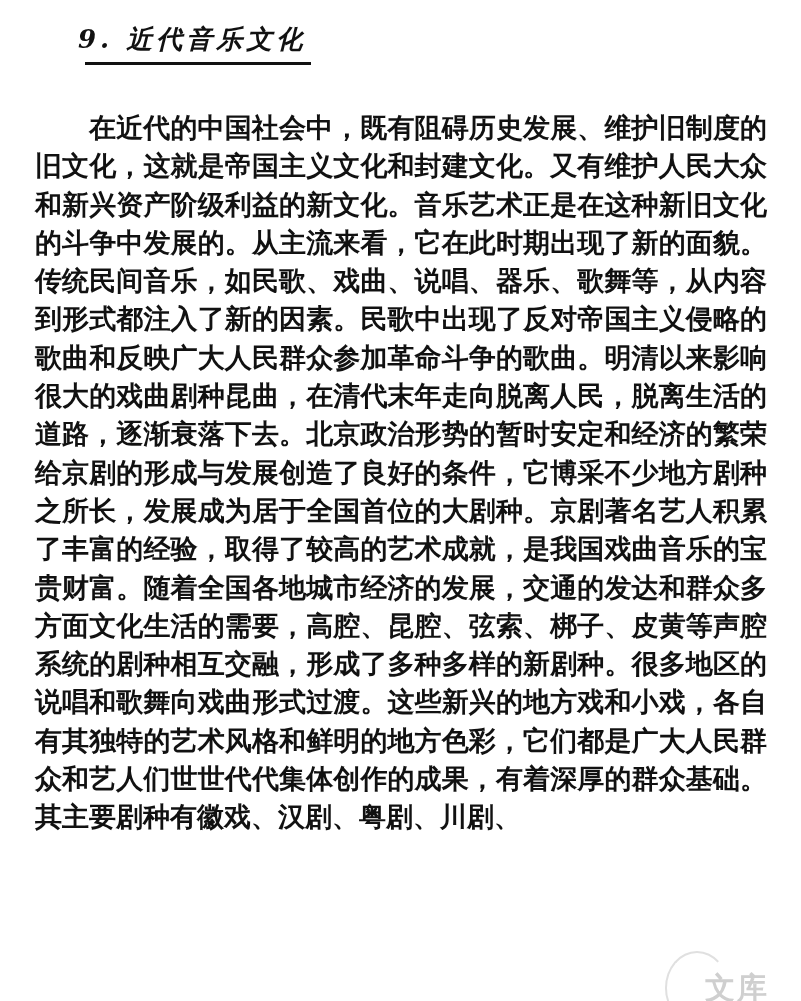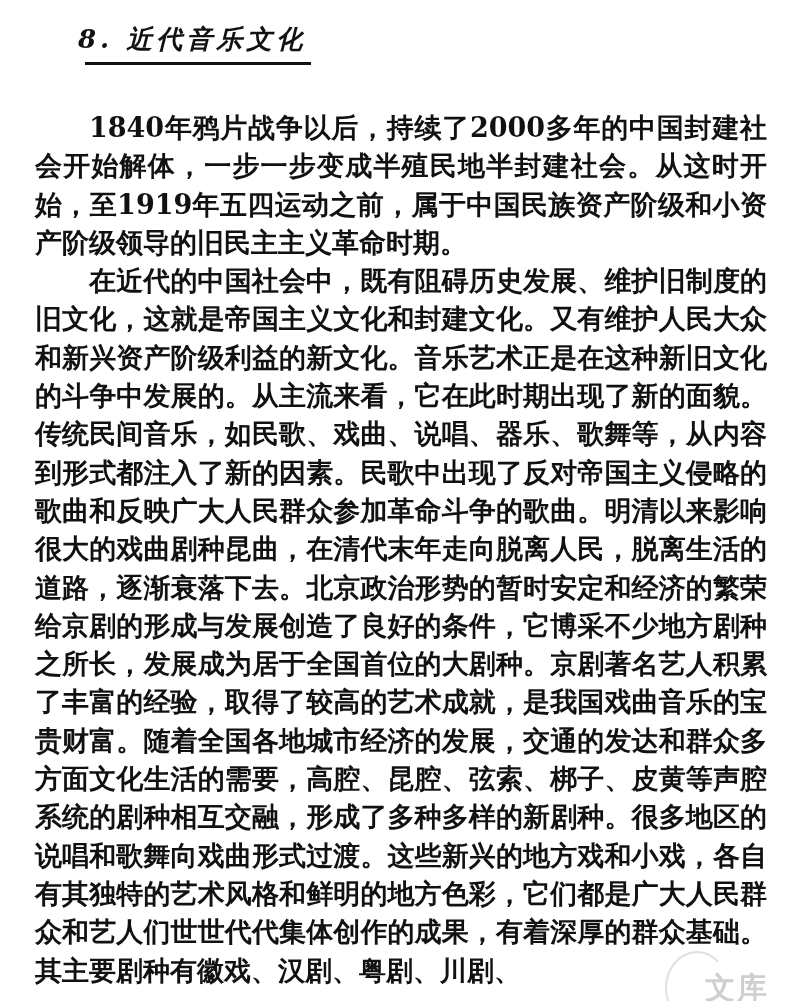--- a/index.html
+++ b/index.html
@@ -25,25 +25,24 @@
   .wm-mark { font-size:30px; line-height:34px; color:#cfcfcf; font-weight:bold; letter-spacing:2px; }
   .wm-url { font-size:8px; letter-spacing:1px; color:#9a9a9a; margin-top:2px;font-family:Liberation Mono, monospace; }
   .wm-swirl {
     position:absolute; left:-40px; top:-20px; width:60px; height:70px;
     border:2px solid #e0e0e0; border-radius:50%; border-right-color:transparent;
   }
 </style>
 </head>
 <body>
 
-<div class="title">8. 近代音乐文化</div>
+<div class="title">9. 近代音乐文化</div>
 <div class="title-rule"></div>
 
 <div class="body">
-  <p class="para">1840年鸦片战争以后，持续了2000多年的中国封建社会开始解体，一步一步变成半殖民地半封建社会。从这时开始，至1919年五四运动之前，属于中国民族资产阶级和小资产阶级领导的旧民主主义革命时期。</p>
   <p class="para">在近代的中国社会中，既有阻碍历史发展、维护旧制度的旧文化，这就是帝国主义文化和封建文化。又有维护人民大众和新兴资产阶级利益的新文化。音乐艺术正是在这种新旧文化的斗争中发展的。从主流来看，它在此时期出现了新的面貌。传统民间音乐，如民歌、戏曲、说唱、器乐、歌舞等，从内容到形式都注入了新的因素。民歌中出现了反对帝国主义侵略的歌曲和反映广大人民群众参加革命斗争的歌曲。明清以来影响很大的戏曲剧种昆曲，在清代末年走向脱离人民，脱离生活的道路，逐渐衰落下去。北京政治形势的暂时安定和经济的繁荣给京剧的形成与发展创造了良好的条件，它博采不少地方剧种之所长，发展成为居于全国首位的大剧种。京剧著名艺人积累了丰富的经验，取得了较高的艺术成就，是我国戏曲音乐的宝贵财富。随着全国各地城市经济的发展，交通的发达和群众多方面文化生活的需要，高腔、昆腔、弦索、梆子、皮黄等声腔系统的剧种相互交融，形成了多种多样的新剧种。很多地区的说唱和歌舞向戏曲形式过渡。这些新兴的地方戏和小戏，各自有其独特的艺术风格和鲜明的地方色彩，它们都是广大人民群众和艺人们世世代代集体创作的成果，有着深厚的群众基础。其主要剧种有徽戏、汉剧、粤剧、川剧、</p>
 </div>
 
 <div class="watermark">
   <div class="wm-swirl"></div>
   <div class="wm-mark">文库网</div>
   <div class="wm-url">WWW.HTTPCN.COM</div>
 </div>
 
 </body></html>

